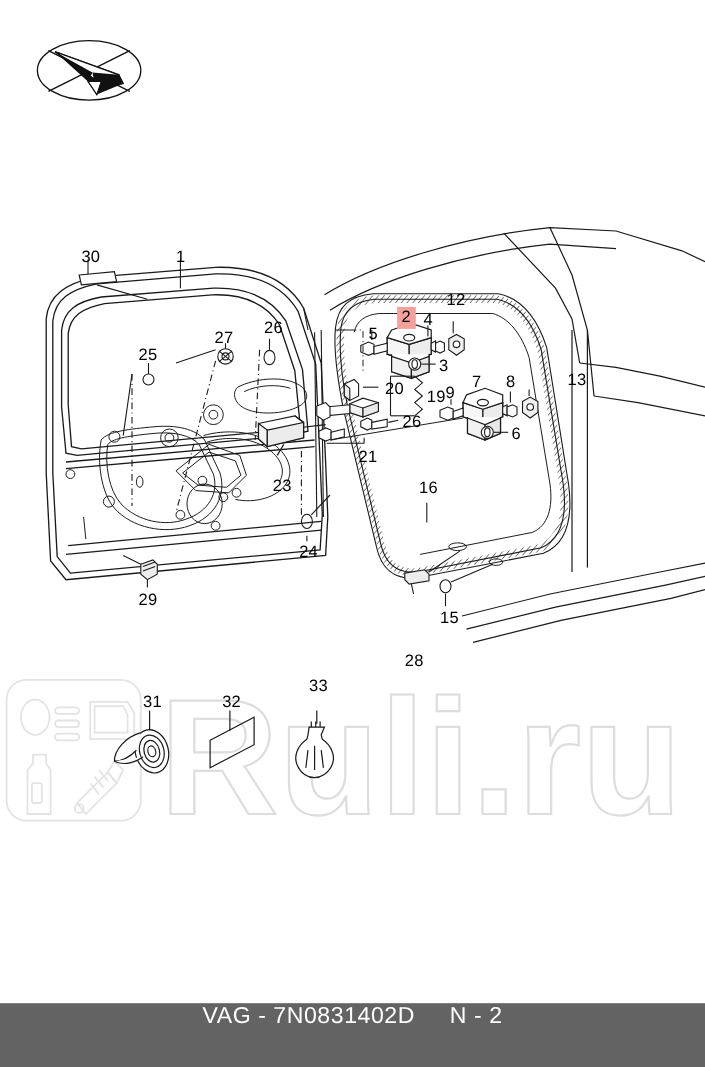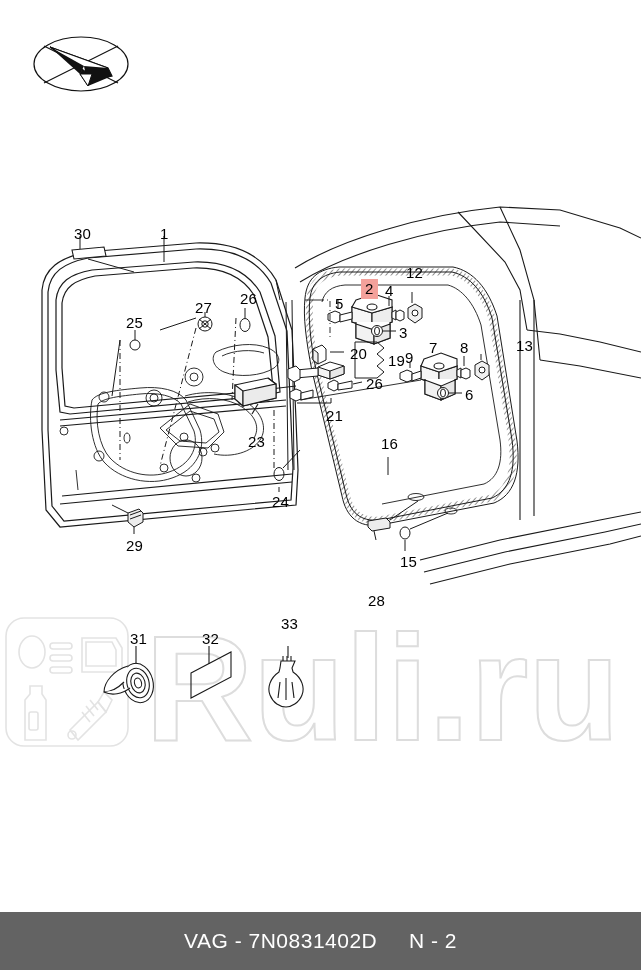--- a/index.html
+++ b/index.html
@@ -40,21 +40,21 @@
     margin-top: -2px;
   }
   #footer-bar {
     position: absolute;
     left: 0;
     bottom: 0;
     width: 641px;
     height: 58px;
     background: #636363;
     display: flex;
-    align-items: center;
+    align-items: flex-start;
     justify-content: center;
   }
   #footer-text {
     color: #ffffff;
     font-family: "Liberation Sans", sans-serif;
     font-size: 21px;
     letter-spacing: 0.5px;
     white-space: pre;
   }
   .wm-text {

